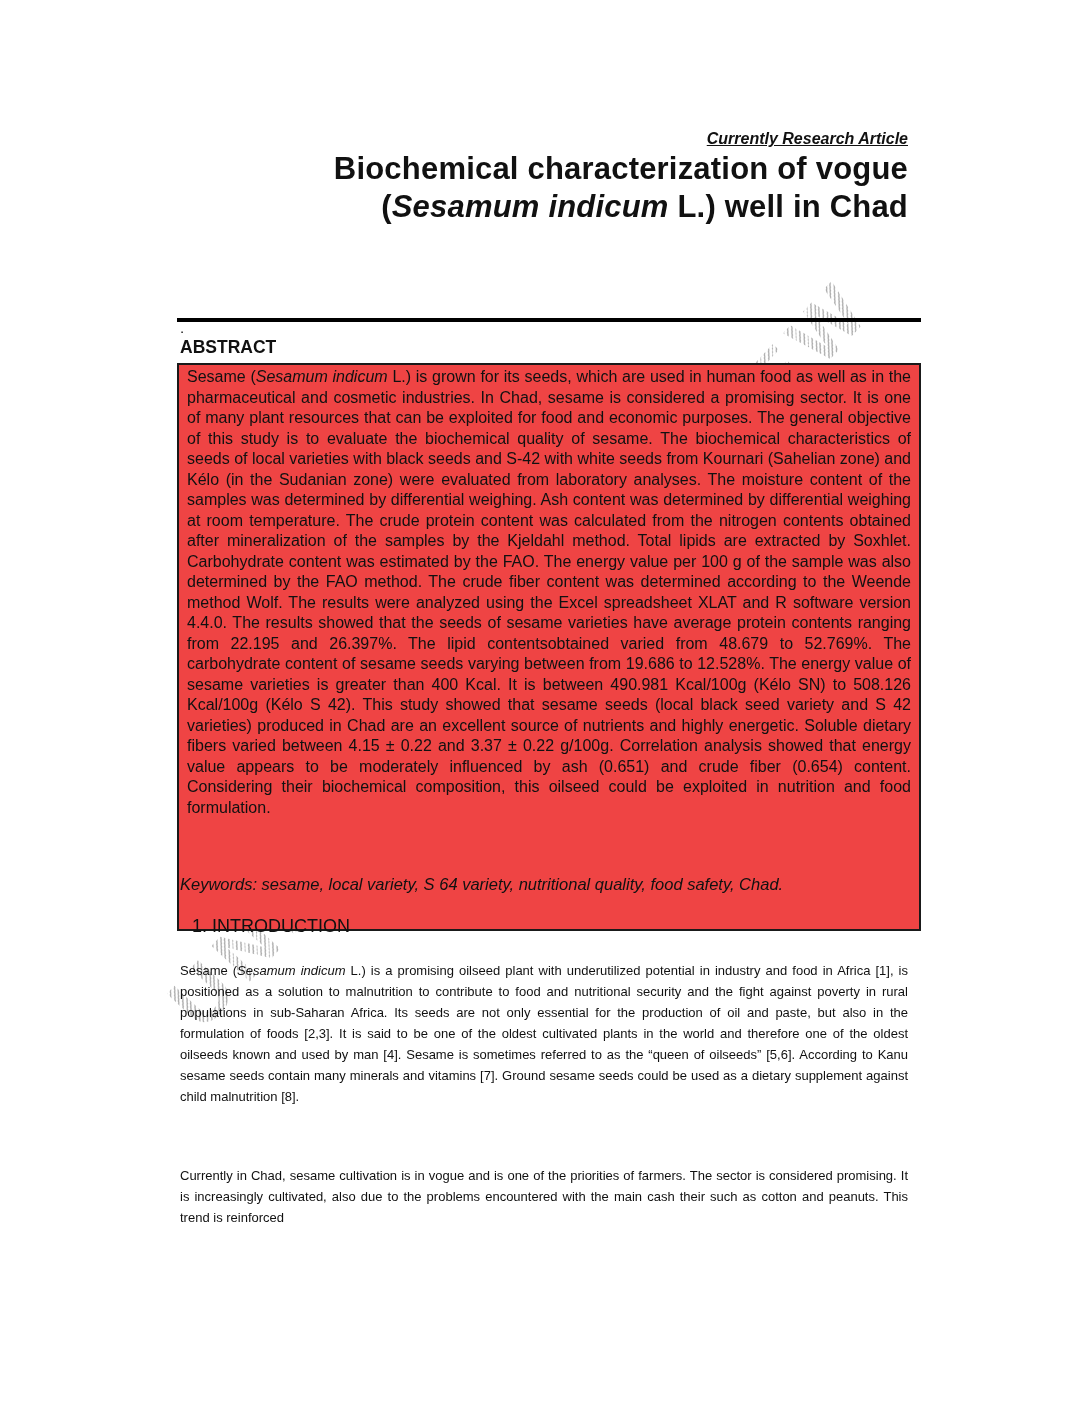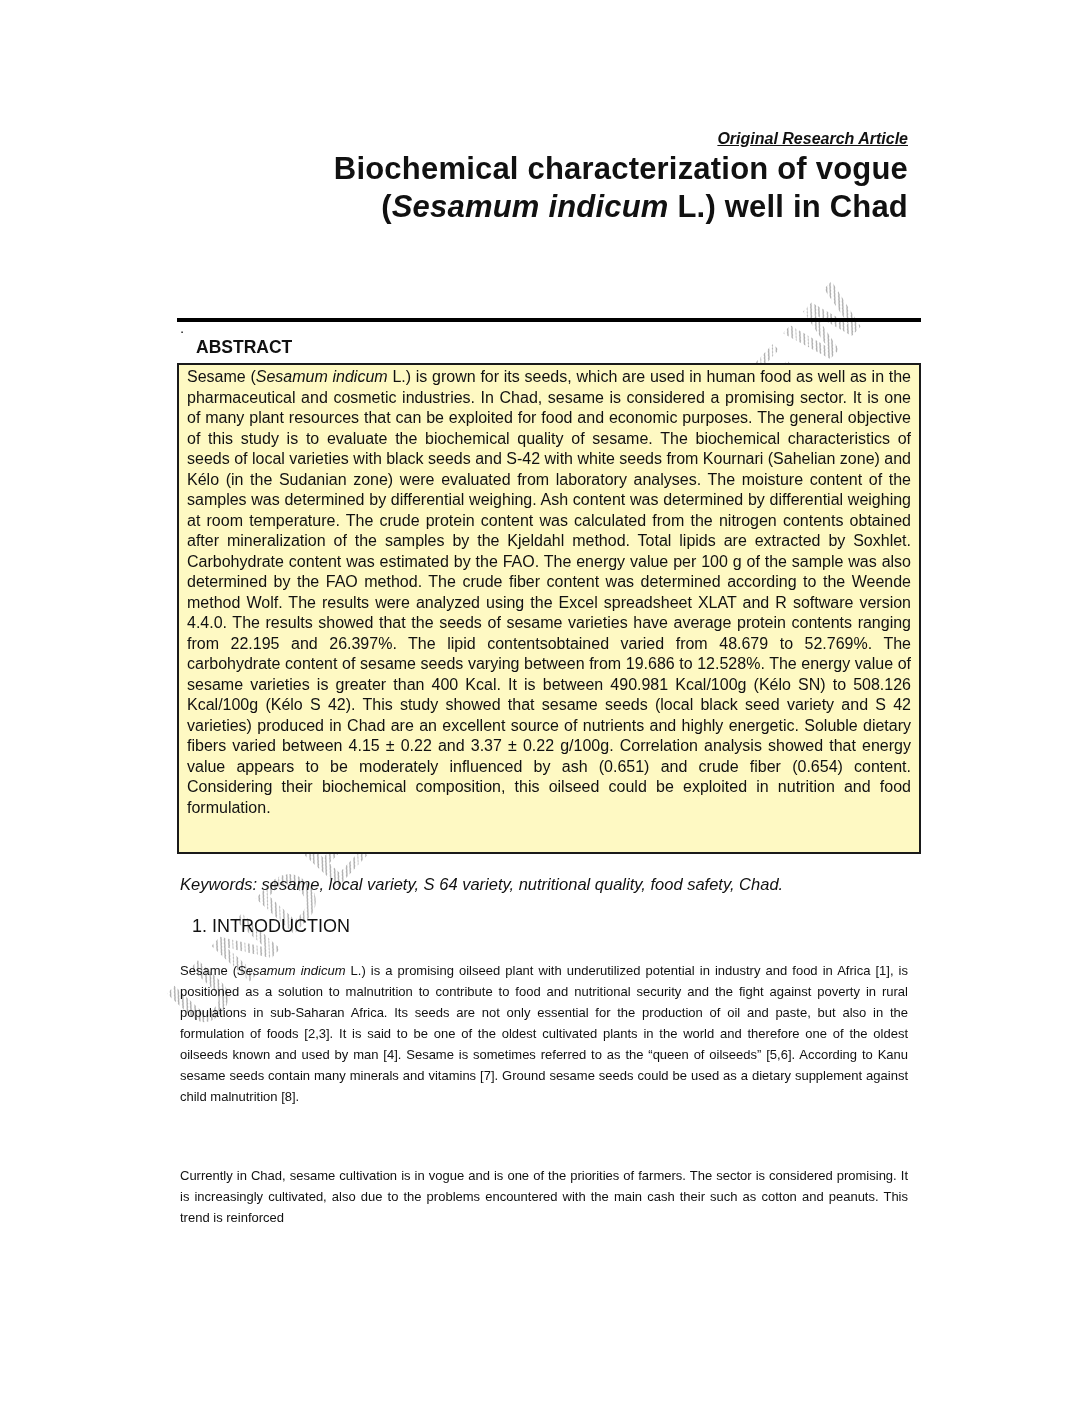--- a/index.html
+++ b/index.html
@@ -67,27 +67,26 @@
 
   .stray-dot {
     top: 320px; left: 180px;
     font-size: 15px; line-height: 15px;
   }
 
   .abstract-heading {
     top: 337px; left: 180px;
     font-size: 17.5px;
     font-weight: 700;
-    margin-left: 16px;
   }
 
   .abstract-box {
-    top: 363px; left: 177px; width: 744px; height: 491px;
+    top: 363px; left: 177px; width: 744px; height: 568px;
     box-sizing: border-box;
-    background: #fef9c3;
+    background: #ef4444;
     border: 2px solid #1a1a1a;
     padding: 2px 8px;
     overflow: hidden;
   }
   .abstract-box p {
     margin: 0;
     font-size: 16px;
     line-height: 20.5px;
     text-align: justify;
   }
@@ -115,21 +114,21 @@
   .para-1 { top: 960px; }
   .para-2 { top: 1165px; }
 
   i.sp { font-style: italic; }
 </style>
 </head>
 <body>
 
 <div class="watermark">UNDER PEER REVIEW</div>
 
-<div class="layer article-type">Original Research Article</div>
+<div class="layer article-type">Currently Research Article</div>
 
 <h1 class="layer page-title" style="margin:0;">
   <span>Biochemical characterization of vogue</span><br>
   <span><span>(</span><i class="sp">Sesamum indicum</i><span> L.) well in Chad</span></span>
 </h1>
 
 <div class="layer rule"></div>
 
 <div class="layer stray-dot">.</div>
 

